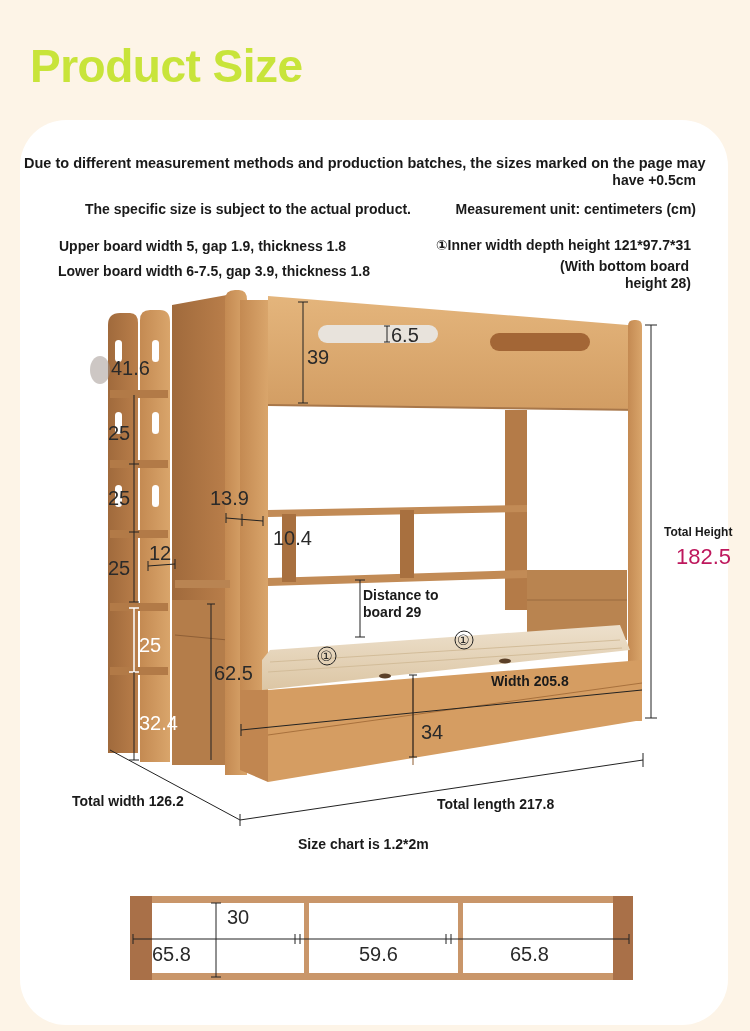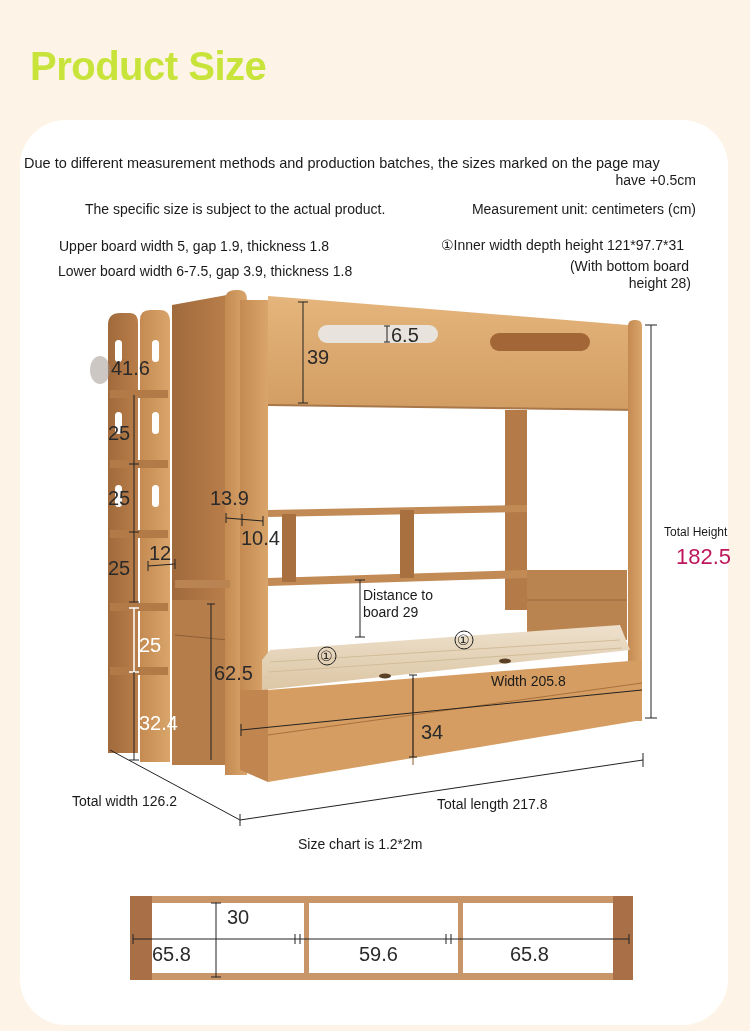--- a/index.html
+++ b/index.html
@@ -4,48 +4,48 @@
 <style>
   html, body { margin: 0; padding: 0; }
   body {
     width: 750px; height: 1031px; overflow: hidden;
     background: #fdf4e7;
     font-family: "Liberation Sans", "DejaVu Sans", sans-serif;
     position: relative;
   }
   .title {
     position: absolute; left: 30px; top: 38px;
-    font-size: 40px; font-weight: bold; color: #c8e43a;
+    font-size: 46px; font-weight: bold; color: #c8e43a;
     letter-spacing: -0.5px; line-height: 56px;
   }
   .card {
     position: absolute; left: 20px; top: 120px; width: 708px; height: 905px;
     background: #ffffff; border-radius: 46px;
   }
-  .t { position: absolute; color: #1a1a1a; font-size: 14px; font-weight: normal; line-height: 17px; white-space: nowrap; }
+  .t { position: absolute; color: #1a1a1a; font-size: 14px; font-weight: bold; line-height: 17px; white-space: nowrap; }
   .t.r { text-align: right; }
   .dim { position: absolute; font-size: 20px; color: #2a2a2a; line-height: 22px; white-space: nowrap; }
   .dim.w { color: #ffffff; }
   .dim.big { font-size: 22px; color: #be185d; margin-left: 13px; }
   svg.art { position: absolute; left: 0; top: 0; }
 </style>
 </head>
 <body>
 
 <div class="title">Product Size</div>
 
 <div class="card"></div>
 
 <div class="t" style="left:24px; top:155px; font-size:14.5px;">Due to different measurement methods and production batches, the sizes marked on the page may</div>
 <div class="t r" style="right:54px; top:172px;">have +0.5cm</div>
 <div class="t" style="left:61px; top:201px;margin-left:24px;">The specific size is subject to the actual product.</div>
 <div class="t r" style="right:54px; top:201px;">Measurement unit: centimeters (cm)</div>
 <div class="t" style="left:59px; top:238px;">Upper board width 5, gap 1.9, thickness 1.8</div>
 <div class="t" style="left:58px; top:263px;">Lower board width 6-7.5, gap 3.9, thickness 1.8</div>
-<div class="t r" style="right:66px; top:237px;">①Inner width depth height 121*97.7*31</div>
+<div class="t r" style="right:59px; top:237px;">①Inner width depth height 121*97.7*31</div>
 <div class="t r" style="right:61px; top:258px;">(With bottom board</div>
 <div class="t r" style="right:59px; top:275px;">height 28)</div>
 
 <svg class="art" width="750" height="1031">
   <defs>
     <linearGradient id="wood" x1="0" y1="0" x2="1" y2="0">
       <stop offset="0" stop-color="#c48a52"></stop>
       <stop offset="1" stop-color="#d9a56b"></stop>
     </linearGradient>
     <linearGradient id="woodDark" x1="0" y1="0" x2="1" y2="0">
@@ -202,21 +202,21 @@
 <div class="dim" style="left:111px; top:357px;">41.6</div>
 <div class="dim" style="left:307px; top:346px;">39</div>
 <div class="dim" style="left:391px; top:324px;">6.5</div>
 <div class="dim" style="left:108px; top:422px;">25</div>
 <div class="dim" style="left:108px; top:487px;">25</div>
 <div class="dim" style="left:108px; top:557px;">25</div>
 <div class="dim w" style="left:139px; top:634px;">25</div>
 <div class="dim w" style="left:139px; top:712px;">32.4</div>
 <div class="dim" style="left:149px; top:542px;">12</div>
 <div class="dim" style="left:210px; top:487px;">13.9</div>
-<div class="dim" style="left:241px; top:527px;">10.4</div>
+<div class="dim" style="left:241px; top:527px;padding-left:32px;">10.4</div>
 <div class="dim" style="left:214px; top:662px;">62.5</div>
 <div class="t" style="left:363px; top:587px;">Distance to</div>
 <div class="t" style="left:363px; top:604px;">board 29</div>
 <div class="dim" style="left:320px; top:645px; font-size:14px;">①</div>
 <div class="dim" style="left:457px; top:629px; font-size:14px;">①</div>
 <div class="t" style="left:491px; top:673px;">Width 205.8</div>
 <div class="dim" style="left:421px; top:721px;">34</div>
 <div class="t" style="left:664px; top:524px; font-size:12px;">Total Height</div>
 <div class="dim big" style="left:663px; top:546px;">182.5</div>
 <div class="t" style="left:72px; top:793px;">Total width 126.2</div>

